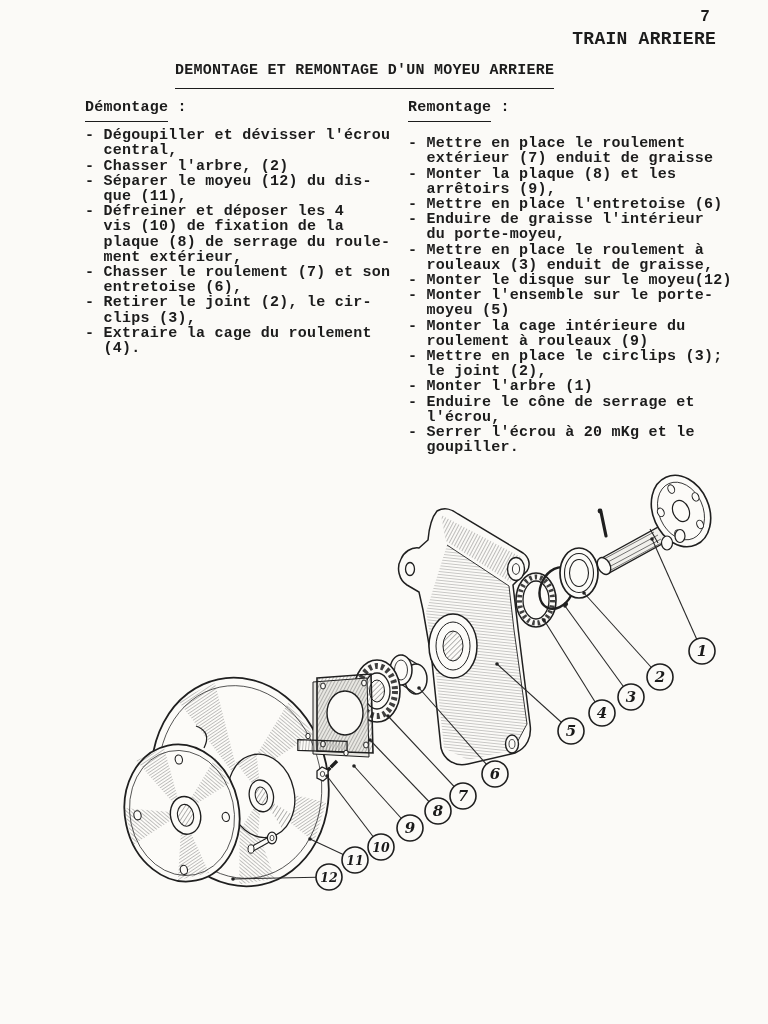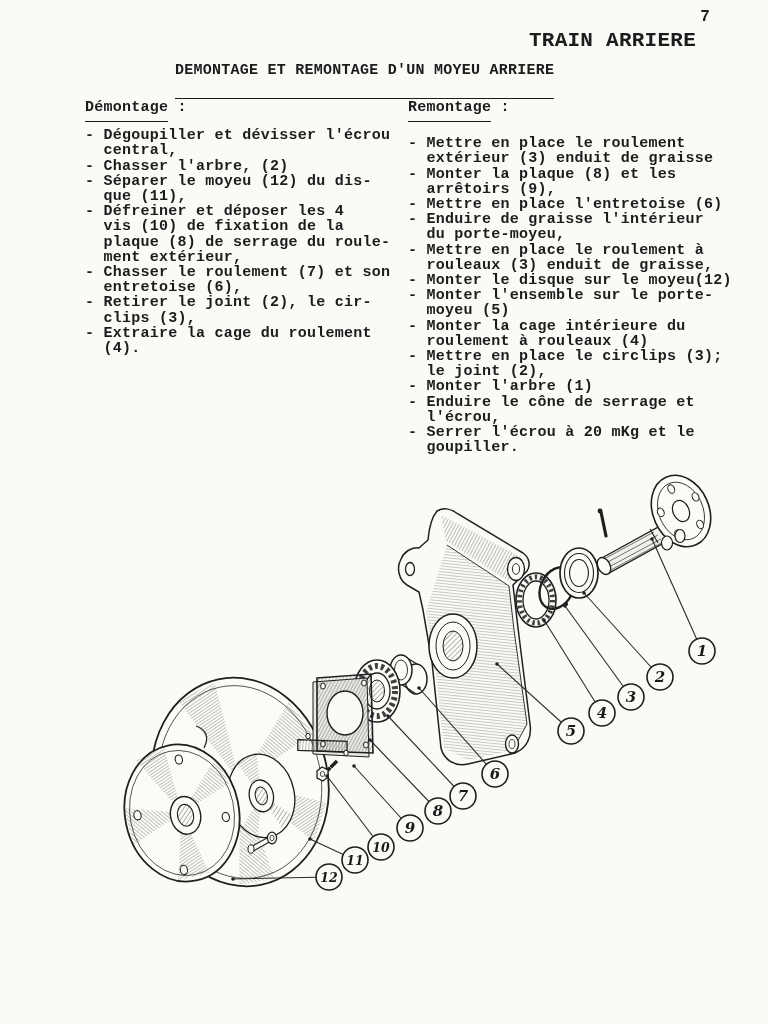--- a/index.html
+++ b/index.html
@@ -11,24 +11,24 @@
   .page{
     position:relative;width:768px;height:1024px;
     background:#fbfaf7;
     color:#1c1c1c;overflow:hidden;
   }
   .typew{
     font-family:"Liberation Mono","DejaVu Sans Mono",monospace;
     font-weight:700;letter-spacing:.25px;color:#1c1c1c;
   }
   .page-number{position:absolute;top:8px;right:58px;font-size:16px;}
-  .section-title{position:absolute;top:29px;right:72px;font-size:21px;}
+  .section-title{position:absolute;top:29px;right:52px;font-size:18px;}
   .doc-title{
     position:absolute;top:62px;left:175px;font-size:15px;
-    border-bottom:1.6px solid #1c1c1c;padding-bottom:19px;white-space:pre;
+    border-bottom:1.6px solid #1c1c1c;padding-bottom:9px;white-space:pre;
   }
   .col{position:absolute;top:100px;font-size:15px;line-height:15.2px;}
   .col-left{left:85px;width:320px;}
   .col-right{left:408px;width:330px;}
   .col-heading{white-space:pre;}
   .col-heading .uword{border-bottom:1.6px solid #1c1c1c;padding-bottom:5px;}
   .col-left .items{margin-top:13px;}
   .col-right .items{margin-top:21px;}
   .item{white-space:pre;}
   .diagram{position:absolute;left:90px;top:460px;}
@@ -67,33 +67,33 @@
   clips (3),</div>
         <div class="item">- Extraire la cage du roulement
   (4).</div>
       </div>
   </div>
 
   <div class="col col-right typew">
     <div class="col-heading"><span class="uword">Remontage</span><span> :</span></div>
     <div class="items" id="remontage-list">
         <div class="item">- Mettre en place le roulement
-  extérieur (3) enduit de graisse</div>
+  extérieur (7) enduit de graisse</div>
         <div class="item">- Monter la plaque (8) et les
   arrêtoirs (9),</div>
         <div class="item">- Mettre en place l'entretoise (6)</div>
         <div class="item">- Enduire de graisse l'intérieur
   du porte-moyeu,</div>
         <div class="item">- Mettre en place le roulement à
   rouleaux (3) enduit de graisse,</div>
         <div class="item">- Monter le disque sur le moyeu(12)</div>
         <div class="item">- Monter l'ensemble sur le porte-
   moyeu (5)</div>
         <div class="item">- Monter la cage intérieure du
-  roulement à rouleaux (4)</div>
+  roulement à rouleaux (9)</div>
         <div class="item">- Mettre en place le circlips (3);
   le joint (2),</div>
         <div class="item">- Monter l'arbre (1)</div>
         <div class="item">- Enduire le cône de serrage et
   l'écrou,</div>
         <div class="item">- Serrer l'écrou à 20 mKg et le
   goupiller.</div>
       </div>
   </div>
 

